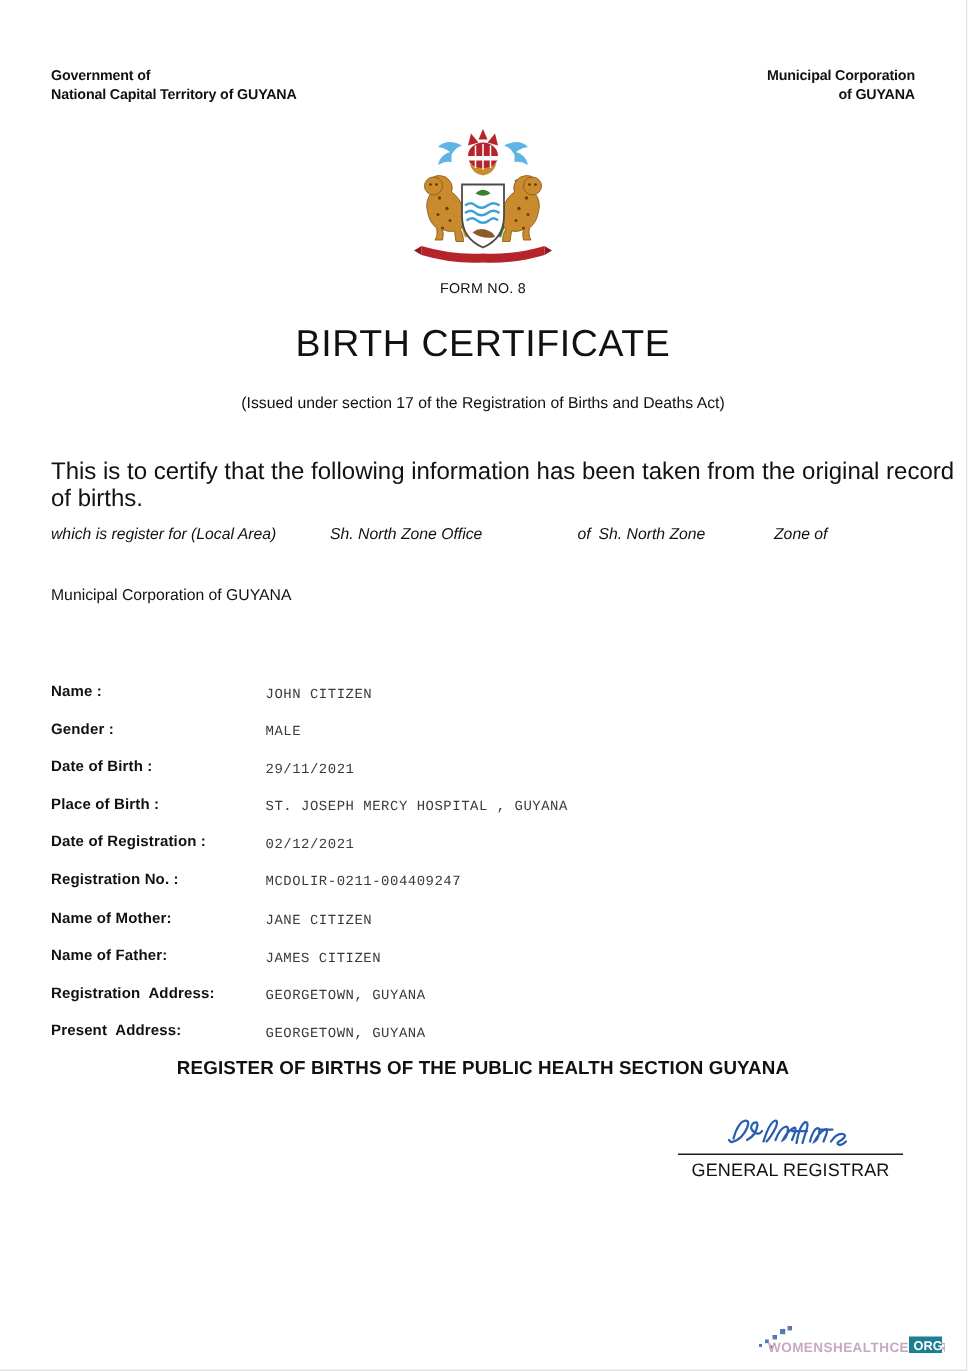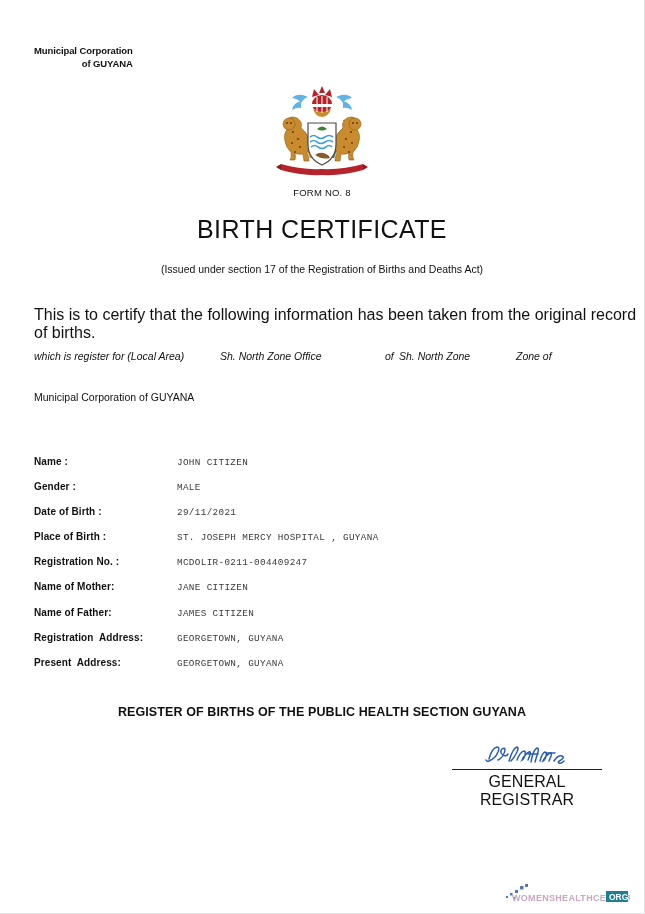--- a/index.html
+++ b/index.html
@@ -167,40 +167,44 @@
     align-items: flex-end;
     justify-content: center;
   }
   .sign-mark svg { display: block; }
   .sign-rule {
     border-top: 1px solid #1d1d1d;
     margin-top: 1px;
   }
   .sign-caption {
     margin-top: 3px;
-    font-size: 16px;
+    font-size: 12px;
     letter-spacing: 0.1px;
   }
 
   
   .watermark {
     position: absolute;
     left: 506px;
     top: 884px;
     width: 124px;
     height: 22px;
   }
   .watermark svg { display: block; }
 </style>
 </head>
 <body>
 
 <div class="page">
 
   <div class="hdr">
+    <div class="hdr-left">
+      <div>Government of</div>
+      <div>National Capital Territory of GUYANA</div>
+    </div>
     <div class="hdr-right">
       <div>Municipal Corporation</div>
       <div>of GUYANA</div>
     </div>
   </div>
 
   <div class="emblem">
     <svg viewBox="0 0 110 92" xmlns="http://www.w3.org/2000/svg">
 
       <g>
@@ -303,20 +307,24 @@
       <span class="f-label">Gender :</span>
       <span class="f-value">MALE</span>
     </div>
     <div class="field">
       <span class="f-label">Date of Birth :</span>
       <span class="f-value">29/11/2021</span>
     </div>
     <div class="field">
       <span class="f-label">Place of Birth :</span>
       <span class="f-value">ST. JOSEPH MERCY HOSPITAL , GUYANA</span>
+    </div>
+    <div class="field">
+      <span class="f-label">Date of Registration :</span>
+      <span class="f-value">02/12/2021</span>
     </div>
     <div class="field">
       <span class="f-label">Registration No. :</span>
       <span class="f-value">MCDOLIR-0211-004409247</span>
     </div>
     <div class="field">
       <span class="f-label">Name of Mother:</span>
       <span class="f-value">JANE CITIZEN</span>
     </div>
     <div class="field">

